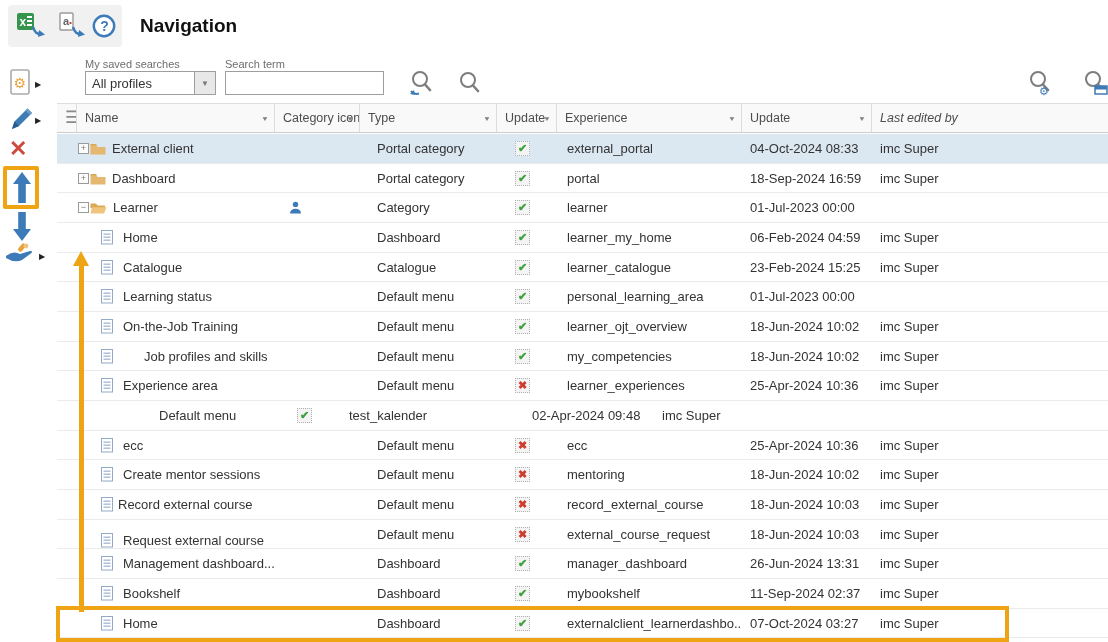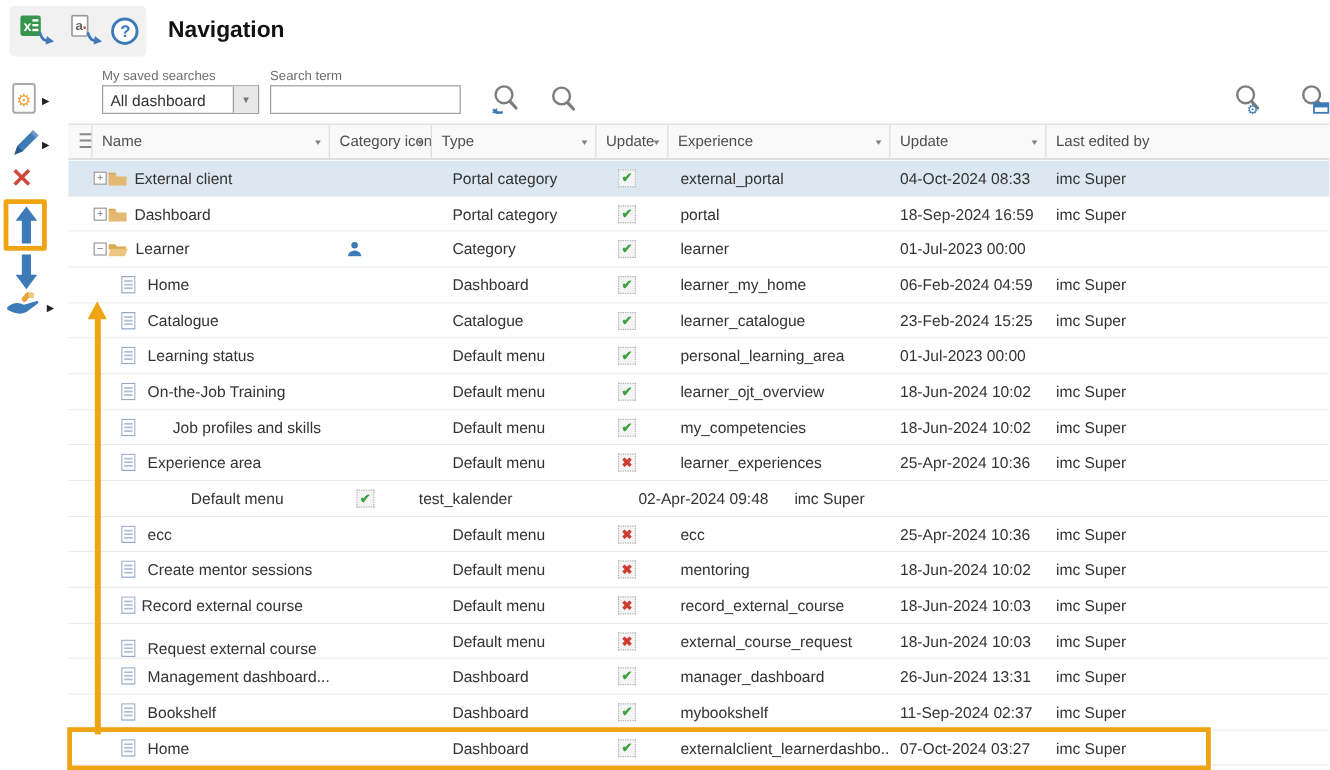--- a/index.html
+++ b/index.html
@@ -21,21 +21,21 @@
   #term-input { left:225px; top:71px; width:159px; height:24px; border:1px solid #9e9e9e;
     font-size:13px; padding:0 6px; color:#333; outline:none; }
 
   .flyout { font-size:8px; color:#222; }
 
   
   #grid-header { left:57px; top:103px; width:1051px; height:30px; display:flex;
     background:#f9f9f9; border-top:1px solid #ddd; border-bottom:1px solid #ccc; }
   .hcell { height:100%; display:flex; align-items:center; border-right:1px solid #ddd;
     font-size:12.5px; color:#4d4d4d; padding-left:8px; position:relative; white-space:nowrap; overflow:hidden; }
-  .hcell:last-child { border-right:none; }
+  .hcell:last-child { border-right:none;font-style:italic; }
   .hcell .flt { position:absolute; right:5px; top:10px; font-size:8px; color:#808080;
     transform:scale(1,0.8); cursor:pointer; }
   .burger { font-size:17px; color:#8a8a8a; line-height:10px; }
 
   #grid-body { left:57px; top:134px; width:1051px; }
   .tr { display:flex; height:29.68px; border-bottom:1px solid #ebebeb; background:#fff; align-items:center; }
   .tr.selected { background:#dbe7f1; }
   .td { height:100%; display:flex; align-items:center; font-size:13px; color:#333;
     white-space:nowrap; overflow:hidden; }
   .name-td { width:218px; }
@@ -90,21 +90,21 @@
 <div class="abs" style="left:92px;top:14px;">
   <svg width="25" height="25">
     <circle cx="12" cy="12" r="10.2" fill="#fff" stroke="#3d7ab8" stroke-width="2.4"></circle>
     <text x="8.2" y="17" font-size="14" font-weight="bold" fill="#3d7ab8">?</text>
   </svg>
 </div>
 <div class="abs" id="page-title">Navigation</div>
 
 <div class="abs ctl-label" style="left:85px;top:58px;">My saved searches</div>
 <div class="abs" id="saved-select">
-  <span class="val">All dashboard</span>
+  <span class="val">All profiles</span>
   <span class="dd">▼</span>
 </div>
 <div class="abs ctl-label" style="left:225px;top:58px;">Search term</div>
 <input class="abs" id="term-input" value="" style="">
 
 <div class="abs" style="left:408px;top:69px;">
   <svg width="28" height="30">
     <circle cx="12" cy="10" r="7" fill="none" stroke="#7d7d7d" stroke-width="2"></circle>
     <line x1="17" y1="15.5" x2="22" y2="21" stroke="#7d7d7d" stroke-width="2.6" stroke-linecap="round"></line>
     <path d="M3 22 q3 4 8 2.5" stroke="#3d7ab8" stroke-width="2" fill="none"></path>

